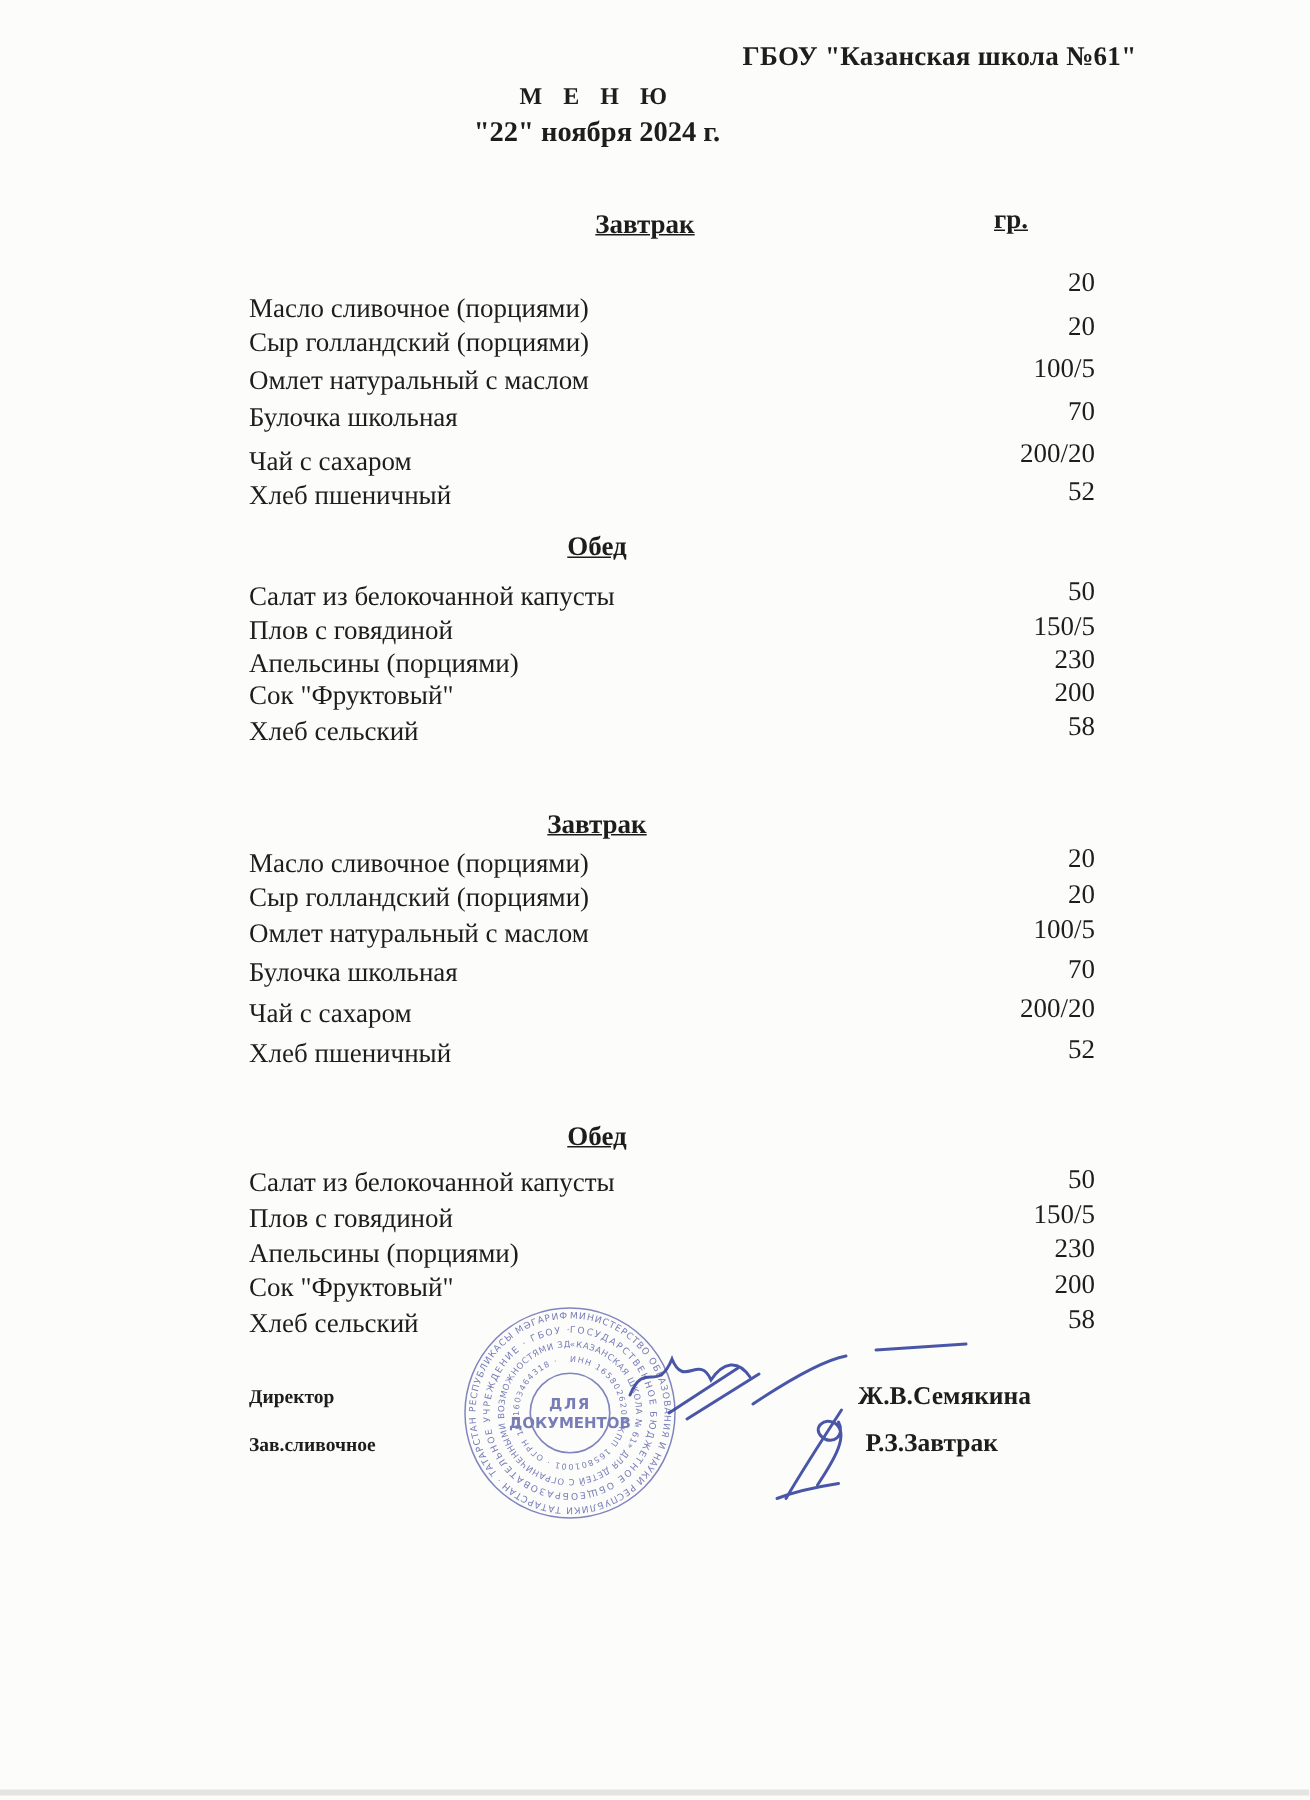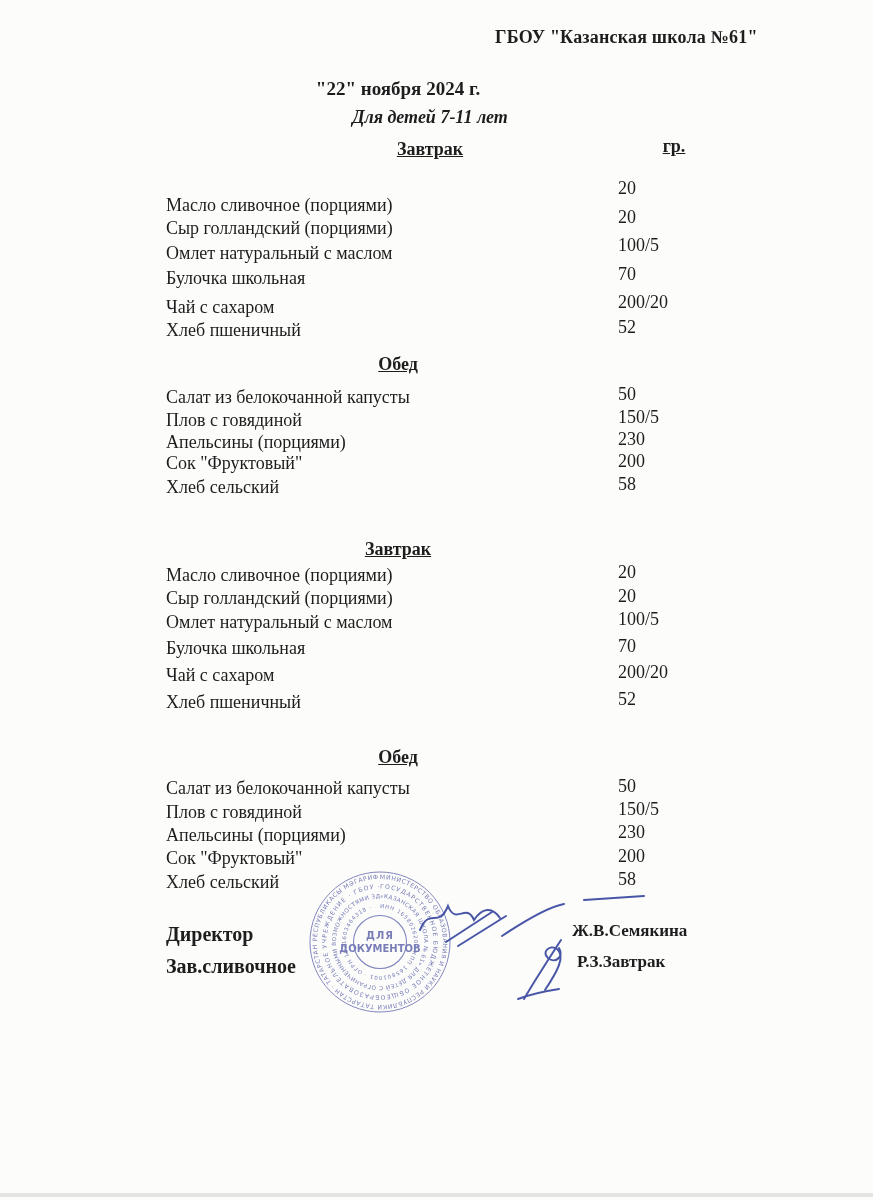--- a/index.html
+++ b/index.html
@@ -14,37 +14,37 @@
   .abs{position:absolute;}
   .cA{position:absolute;left:0;width:796px;text-align:center;}
   .cB{position:absolute;left:0;width:860px;text-align:center;}
   .school-header{left:495px;top:27px;font-size:18px;font-weight:bold;letter-spacing:.2px;}
   .menu-title{top:56px;font-size:16px;font-weight:bold;letter-spacing:5px;}
   .menu-date{top:78px;font-size:19px;font-weight:bold;}
   .section-title{font-size:18px;font-weight:bold;font-style:italic;}
   .meal-heading{font-size:18px;font-weight:bold;text-decoration:underline;}
   .grams-header{left:618px;top:136px;width:112px;text-align:center;font-size:18px;font-weight:bold;text-decoration:underline;}
   .item{left:166px;font-size:18px;white-space:nowrap;}
-  .g{left:618px;width:112px;text-align:left;font-size:18px;}
-  .sig-label{left:166px;font-size:20px;font-weight:bold;}
+  .g{left:618px;width:112px;text-align:right;font-size:18px;}
+  .sig-label{left:166px;font-size:13px;font-weight:bold;}
   .sig-name{font-size:17px;font-weight:bold;}
   .stamp-svg{left:299px;top:861px;opacity:.92;}
   .sig-svg{left:408px;top:878px;}
   .scan-edge{left:0;top:1193px;width:873px;height:4px;background:#e4e4e1;}
 </style>
 </head>
 <body>
 
 <div class="page">
 
   <div class="abs school-header">ГБОУ "Казанская школа №61"</div>
 
+  <div class="cA menu-title">М Е Н Ю</div>
   <div class="cA menu-date">"22" ноября 2024 г.</div>
 
-  <div class="cB section-title" style="top:107px">Для детей 7-11 лет</div>
   <div class="cB meal-heading" style="top:139px">Завтрак</div>
   <div class="abs grams-header">гр.</div>
 
   <div class="abs item" style="top:195px">Масло сливочное (порциями)</div>
   <div class="abs g" style="top:178px">20</div>
   <div class="abs item" style="top:218px">Сыр голландский (порциями)</div>
   <div class="abs g" style="top:207px">20</div>
   <div class="abs item" style="top:243px">Омлет натуральный с маслом</div>
   <div class="abs g" style="top:235px">100/5</div>
   <div class="abs item" style="top:268px">Булочка школьная</div>

